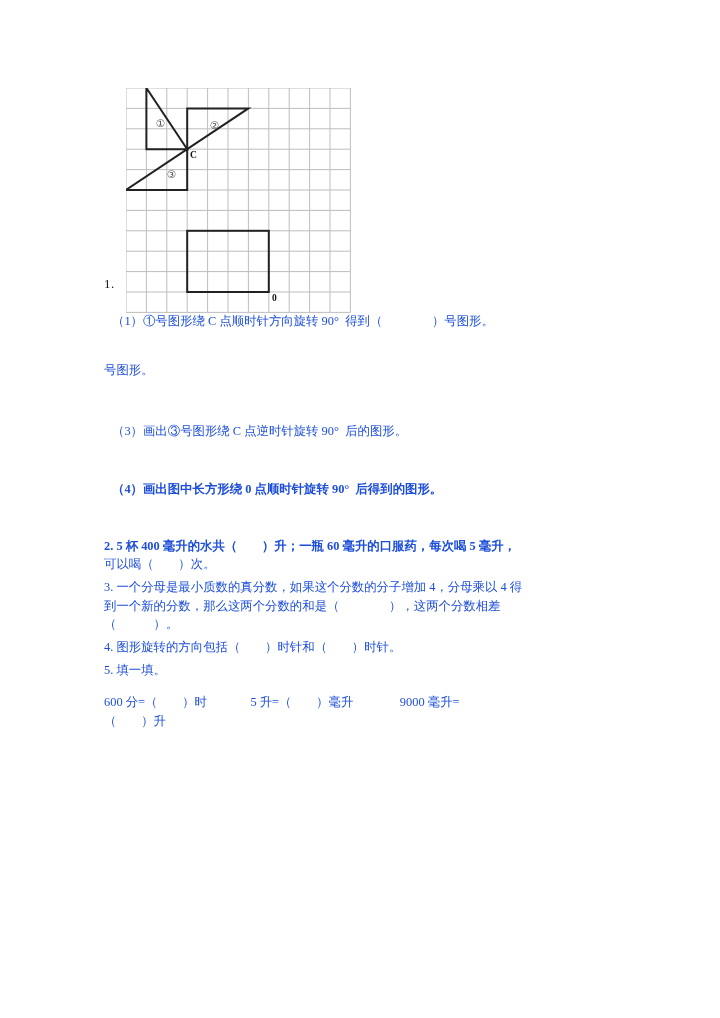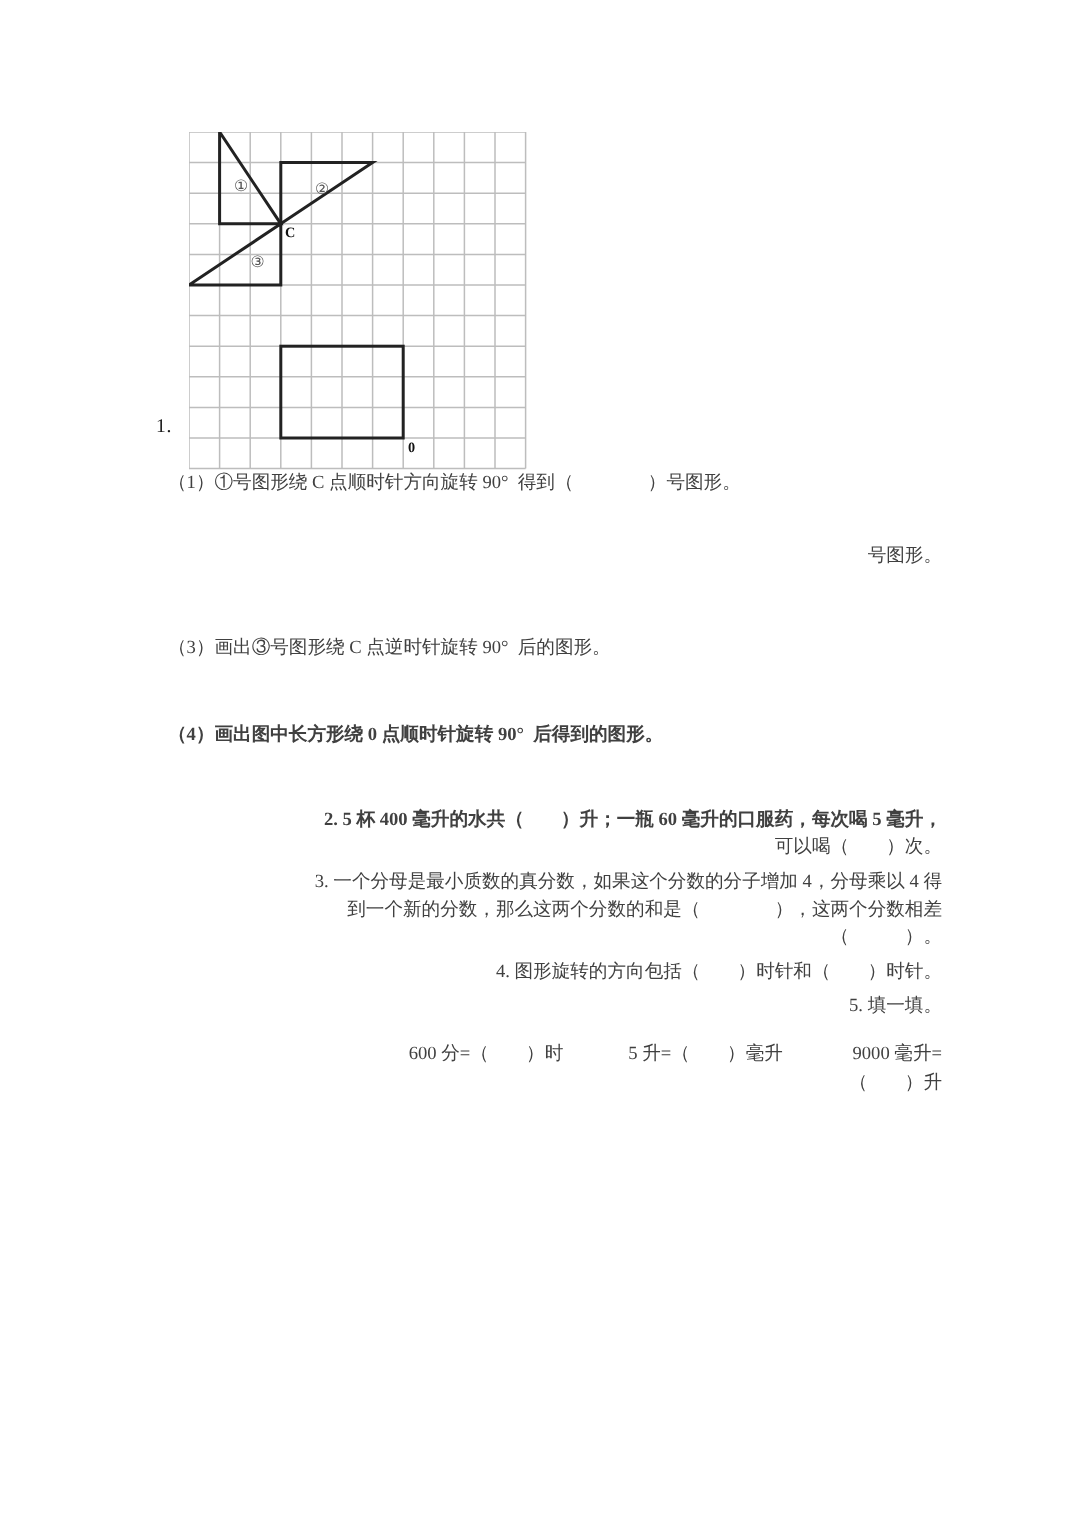--- a/index.html
+++ b/index.html
@@ -43,26 +43,26 @@
   
   #worksheet-body {
     position: absolute;
     left: 0;
     top: 312px;
     width: 720px;
   }
   .q-line {
     font-size: 12.4px;
     line-height: 1.55;
-    color: #404040;
+    color: #1d4ed8;
     font-family: "Liberation Serif", "DejaVu Serif", serif;
     white-space: pre-wrap;
   }
   .indent-1 { padding-left: 112px; padding-right: 92px; }
-  .indent-0 { padding-left: 104px; padding-right: 92px; text-align: right; }
+  .indent-0 { padding-left: 104px; padding-right: 92px; }
 
   .gap-xl { margin-top: 42px; }
   .gap-lg { margin-top: 38px; font-weight: bold; }
   .gap-md { margin-top: 30px; }
   .gap-sm { margin-top: 14px; }
   .gap-xs { margin-top: 4px; }
   .gap-none { margin-top: 0px; }
 
   .tight { line-height: 1.5; }
 </style>

